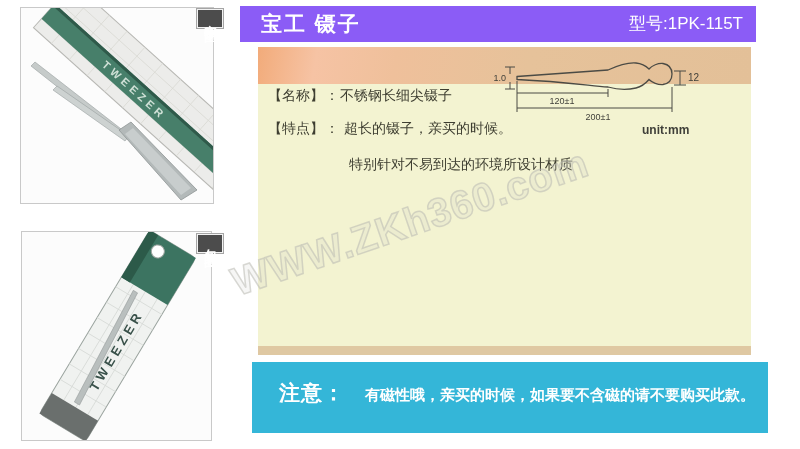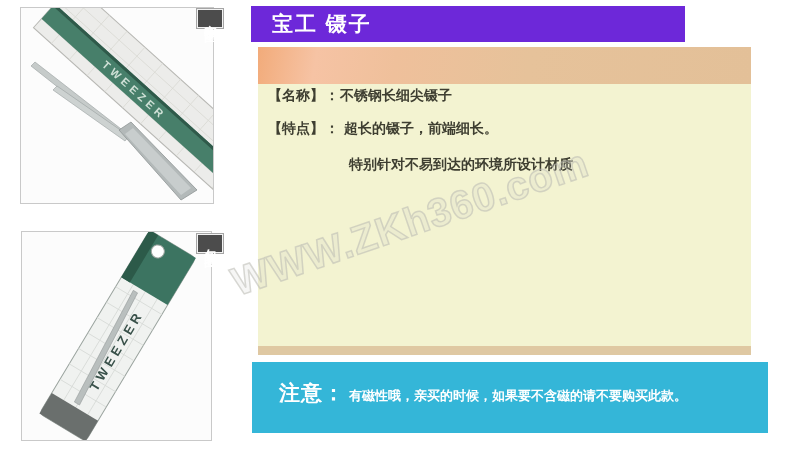--- a/index.html
+++ b/index.html
@@ -18,22 +18,22 @@
     writing-mode:vertical-rl;text-orientation:upright;
     background:#4c4c4c;color:#ffffff;
     font-size:13px;font-weight:bold;letter-spacing:3px;
     padding:4px 3px;border:1px solid #f2f2f2;
     box-shadow:0 0 0 1px #a5a5a5;
   }
   .tag1{left:197px;top:9px;}
   .tag2{left:197px;top:234px;}
   
   .header-bar{
-    position:absolute;left:251px;top:6px;width:434px;height:36px;
-    background:#6d28d9;color:#ffffff;
+    position:absolute;left:240px;top:6px;width:516px;height:36px;
+    background:#8b5cf6;color:#ffffff;
   }
   .header-title{
     position:absolute;left:21px;top:0;line-height:36px;
     font-size:21px;font-weight:bold;letter-spacing:2px;
   }
   .header-model{
     position:absolute;right:13px;top:0;line-height:36px;
     font-size:17px;font-weight:normal;
   }
   .content{
@@ -43,35 +43,35 @@
   .content-topbar{
     position:absolute;left:0;top:0;width:100%;height:37px;
     background:linear-gradient(100deg,#f2ab7a 0%,#f6c3a4 12%,#efc09b 28%,#e6c29a 55%,#e3c098 100%);
   }
   .content-bottomstrip{
     position:absolute;left:0;bottom:0;width:100%;height:9px;
     background:#dfc8a2;
   }
   .specs{position:absolute;left:10px;top:41px;width:470px;}
   .spec-row{
-    font-size:14px;font-weight:bold;color:#3e3e31;
+    font-size:14px;font-weight:normal;color:#3e3e31;
     line-height:15px;margin-bottom:18px;white-space:nowrap;
   }
   .spec-sep{margin:0 1px;}
   .spec-line2{margin-left:81px;margin-top:21px;}
   .diagram{position:absolute;left:222px;top:3px;}
   .diagram text{fill:#3f3f39;font-family:"Liberation Sans","DejaVu Sans",sans-serif;}
   
   .notice-bar{
     position:absolute;left:252px;top:362px;width:516px;height:71px;
     background:#34b6d8;color:#ffffff;text-decoration:underline;
   }
   .notice-inner{position:absolute;left:27px;top:17px;display:flex;align-items:baseline;white-space:nowrap;}
   .notice-label{font-size:21px;font-weight:bold;letter-spacing:1px;}
-  .notice-text{font-size:13px;font-weight:bold;margin-left:4px;}
+  .notice-text{font-size:15px;font-weight:bold;margin-left:20px;}
   
   .watermark{
     position:absolute;left:175px;top:200px;width:470px;z-index:5;
     transform:rotate(-19deg);transform-origin:center;
     font-size:40px;font-weight:bold;letter-spacing:1px;text-align:center;
     color:rgba(205,205,200,0.18);
     -webkit-text-stroke:1.5px rgba(185,185,178,0.55);
     pointer-events:none;white-space:nowrap;
   }
 </style>
@@ -110,36 +110,55 @@
       <circle cx="238" cy="180" r="6.5" fill="#ffffff" stroke="#9aa39e"></circle>
       <polygon points="66,186 192,179 192,184 66,192" fill="#b9bfbe" stroke="#8f9595" stroke-width="0.5"></polygon>
       <text x="86" y="200" font-size="13" font-weight="bold" fill="#39514a" letter-spacing="4">TWEEZER</text>
     </g>
   </svg>
 </div>
 <div class="corner-tag tag2">包装图</div>
 
 <div class="header-bar">
   <span class="header-title">宝工 镊子</span>
+  <span class="header-model">型号:1PK-115T</span>
 </div>
 
 <div class="content">
   <div class="content-topbar"></div>
   <div class="content-bottomstrip"></div>
 
   <div class="specs">
     <div class="spec-row">
       <span>【名称】</span><span class="spec-sep">：</span><span>不锈钢长细尖镊子</span>
     </div>
     <div class="spec-row">
-      <span>【特点】</span><span class="spec-sep">：</span><span> 超长的镊子，前端细长。</span>
+      <span>【特点】</span><span class="spec-sep">：</span><span> 超长的镊子，亲买的时候。</span>
       <div class="spec-line2">特别针对不易到达的环境所设计材质</div>
     </div>
   </div>
 
+  <div class="diagram">
+    <svg width="236" height="92" viewBox="0 0 236 92">
+      <g stroke="#4b4b45" fill="none" stroke-width="1.3">
+        <path d="M37,26.5 C80,23.5 105,21.5 128,20 C140,14.5 150,12.5 156,13 C162,13.5 166,16 169,19 C172,15.5 178,13 183,13.5 C189,14.5 192,18.5 192,24 C192,29.5 189,33.5 183,34.5 C178,35 172,32.5 169,29.5 C166,33 162,36.5 156,38 C150,39.5 140,40.5 128,37 C105,35 80,31.5 37,29.5 Z"></path>
+      </g>
+      <g stroke="#4b4b45" fill="none" stroke-width="1">
+        <path d="M25,17 L35,17 M30,17 L30,24 M30,32 L30,39 M25,39 L35,39"></path>
+        <path d="M37,31 L37,62 M128,39 L128,47 M37,43 L128,43"></path>
+        <path d="M192,37 L192,62 M37,58 L192,58"></path>
+        <path d="M194,21 L206,21 M194,35 L206,35 M200,21 L200,35"></path>
+      </g>
+      <text x="26" y="31" font-size="9" text-anchor="end">1.0</text>
+      <text x="208" y="31" font-size="10" text-anchor="start">12</text>
+      <text x="82" y="54" font-size="9" text-anchor="middle">120±1</text>
+      <text x="118" y="70" font-size="9" text-anchor="middle">200±1</text>
+      <text x="162" y="84" font-size="12" font-weight="bold" text-anchor="start">unit:mm</text>
+    </svg>
+  </div>
 </div>
 
 <div class="notice-bar">
   <div class="notice-inner">
     <span class="notice-label">注意：</span>
     <span class="notice-text">有磁性哦，亲买的时候，如果要不含磁的请不要购买此款。</span>
   </div>
 </div>
 
 <div class="watermark">WWW.ZKh360.com</div>

